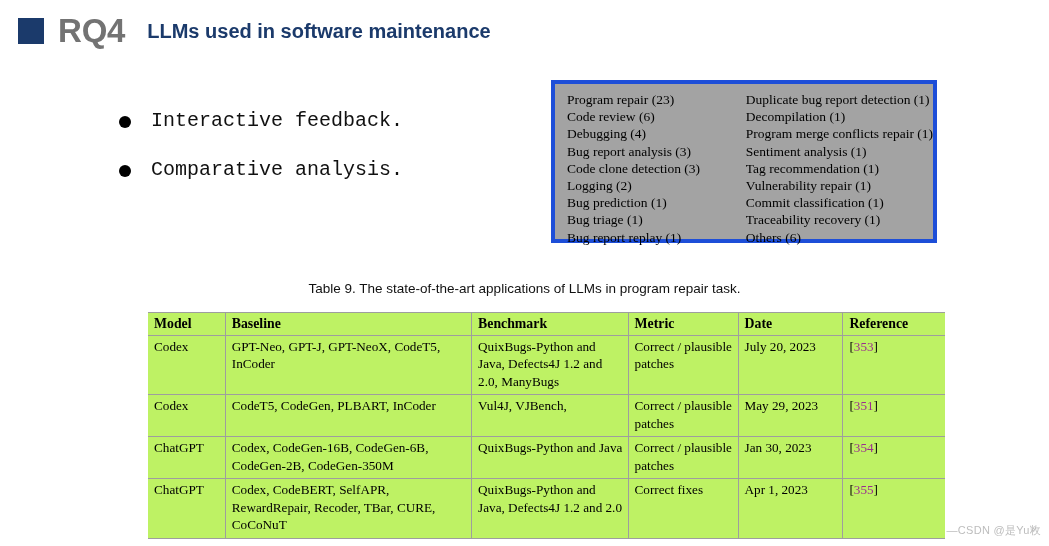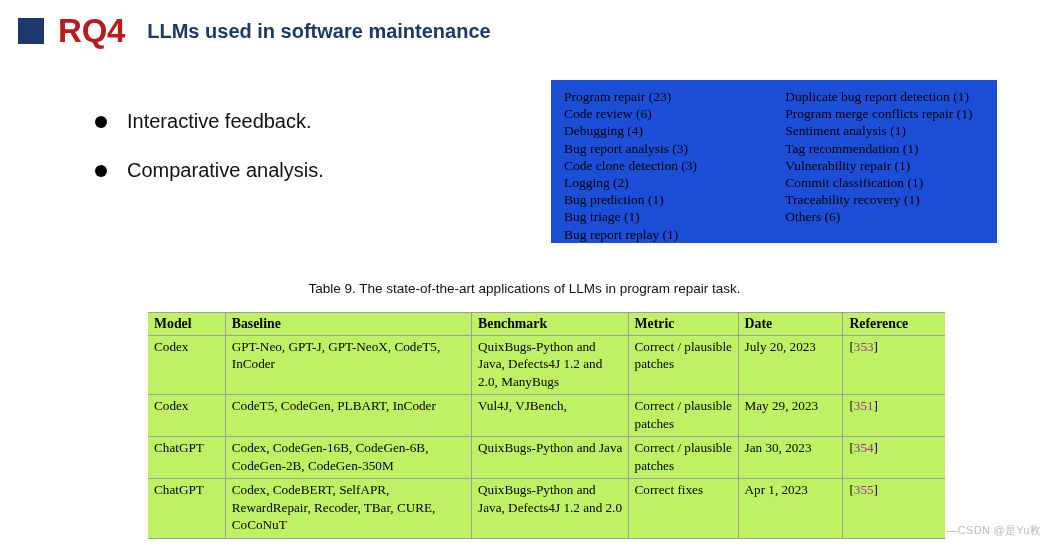--- a/index.html
+++ b/index.html
@@ -27,41 +27,42 @@
   #header-square {
     width: 26px;
     height: 26px;
     background: #1b3a6b;
     margin-right: 14px;
     flex: 0 0 auto;
   }
   #header-rq {
     font-size: 33px;
     font-weight: 700;
-    color: #b91c1c;
+    color: #737373;
     letter-spacing: -0.2px;
     line-height: 1;
     margin-right: 22px;
     white-space: nowrap;
   }
   #header-subtitle {
     font-size: 20px;
     font-weight: 700;
     color: #1b3a6b;
     line-height: 1;
     white-space: nowrap;
     text-align: center;
   }
 
   
   #bullet-list {
     position: absolute;
-    left: 95px;
+    left: 119px;
     top: 108px;
     width: 420px;
+    font-family: Liberation Mono, monospace;
   }
   .bullet-row {
     display: flex;
     align-items: flex-start;
     margin-bottom: 23px;
   }
   .bullet-dot {
     width: 12px;
     height: 12px;
     border-radius: 50%;
@@ -75,27 +76,27 @@
     color: #111111;
     line-height: 1.3;
     white-space: nowrap;
   }
 
   
   #task-box {
     position: absolute;
     left: 551px;
     top: 80px;
-    width: 446px;
+    width: 386px;
     height: 163px;
-    border: 1px solid #1d4ed8;
+    border: 4px solid #1d4ed8;
     box-sizing: border-box;
     display: flex;
     font-family: "Liberation Serif", serif;
-    background: #1d4ed8;
+    background: #a3a3a3;
   }
   .task-col {
     padding: 7px 0 0 12px;
     box-sizing: border-box;
   }
   #task-col-left { width: 248px; }
   #task-col-right { width: 233px; padding-left: 4px; }
   .task-item {
     font-size: 13.5px;
     line-height: 17.2px;
@@ -195,20 +196,21 @@
     <div class="task-item">Debugging (4)</div>
     <div class="task-item">Bug report analysis (3)</div>
     <div class="task-item">Code clone detection (3)</div>
     <div class="task-item">Logging (2)</div>
     <div class="task-item">Bug prediction (1)</div>
     <div class="task-item">Bug triage (1)</div>
     <div class="task-item">Bug report replay (1)</div>
   </div>
   <div class="task-col" id="task-col-right">
     <div class="task-item">Duplicate bug report detection (1)</div>
+    <div class="task-item">Decompilation (1)</div>
     <div class="task-item">Program merge conflicts repair (1)</div>
     <div class="task-item">Sentiment analysis (1)</div>
     <div class="task-item">Tag recommendation (1)</div>
     <div class="task-item">Vulnerability repair (1)</div>
     <div class="task-item">Commit classification (1)</div>
     <div class="task-item">Traceability recovery (1)</div>
     <div class="task-item">Others (6)</div>
   </div>
 </div>
 

